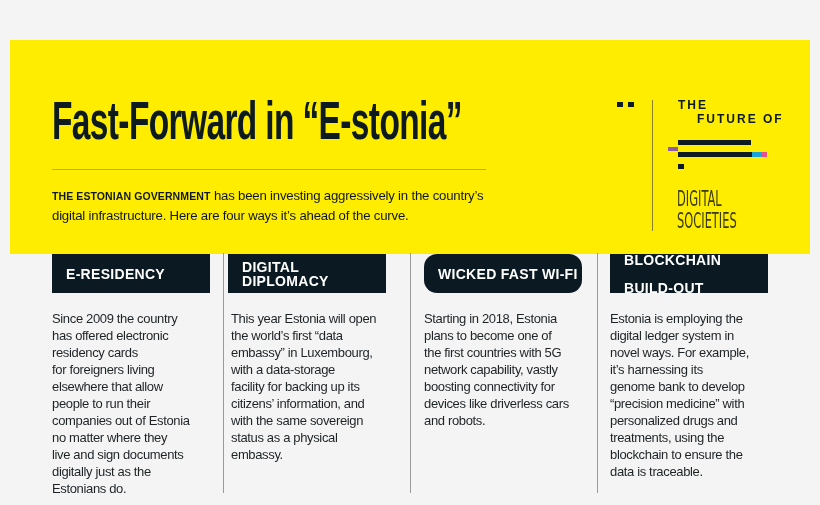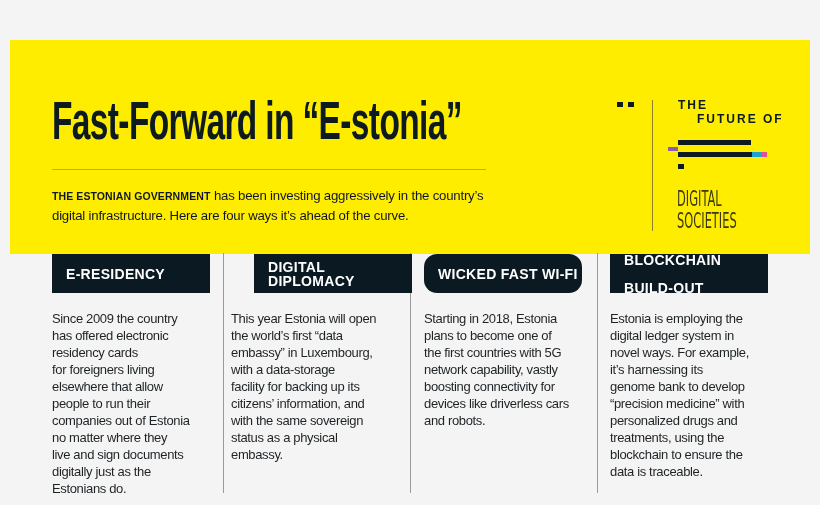--- a/index.html
+++ b/index.html
@@ -135,21 +135,21 @@
 residency cards
 for foreigners living
 elsewhere that allow
 people to run their
 companies out of Estonia
 no matter where they
 live and sign documents
 digitally just as the
 Estonians do.</div>
 
-<div class="col-head" style="left:254px;">DIGITAL DIPLOMACY</div>
+<div class="col-head" style="left:228px;">DIGITAL DIPLOMACY</div>
 <div class="col-body" style="left:231px;">This year Estonia will open
 the world’s first “data
 embassy” in Luxembourg,
 with a data-storage
 facility for backing up its
 citizens’ information, and
 with the same sovereign
 status as a physical
 embassy.</div>
 

